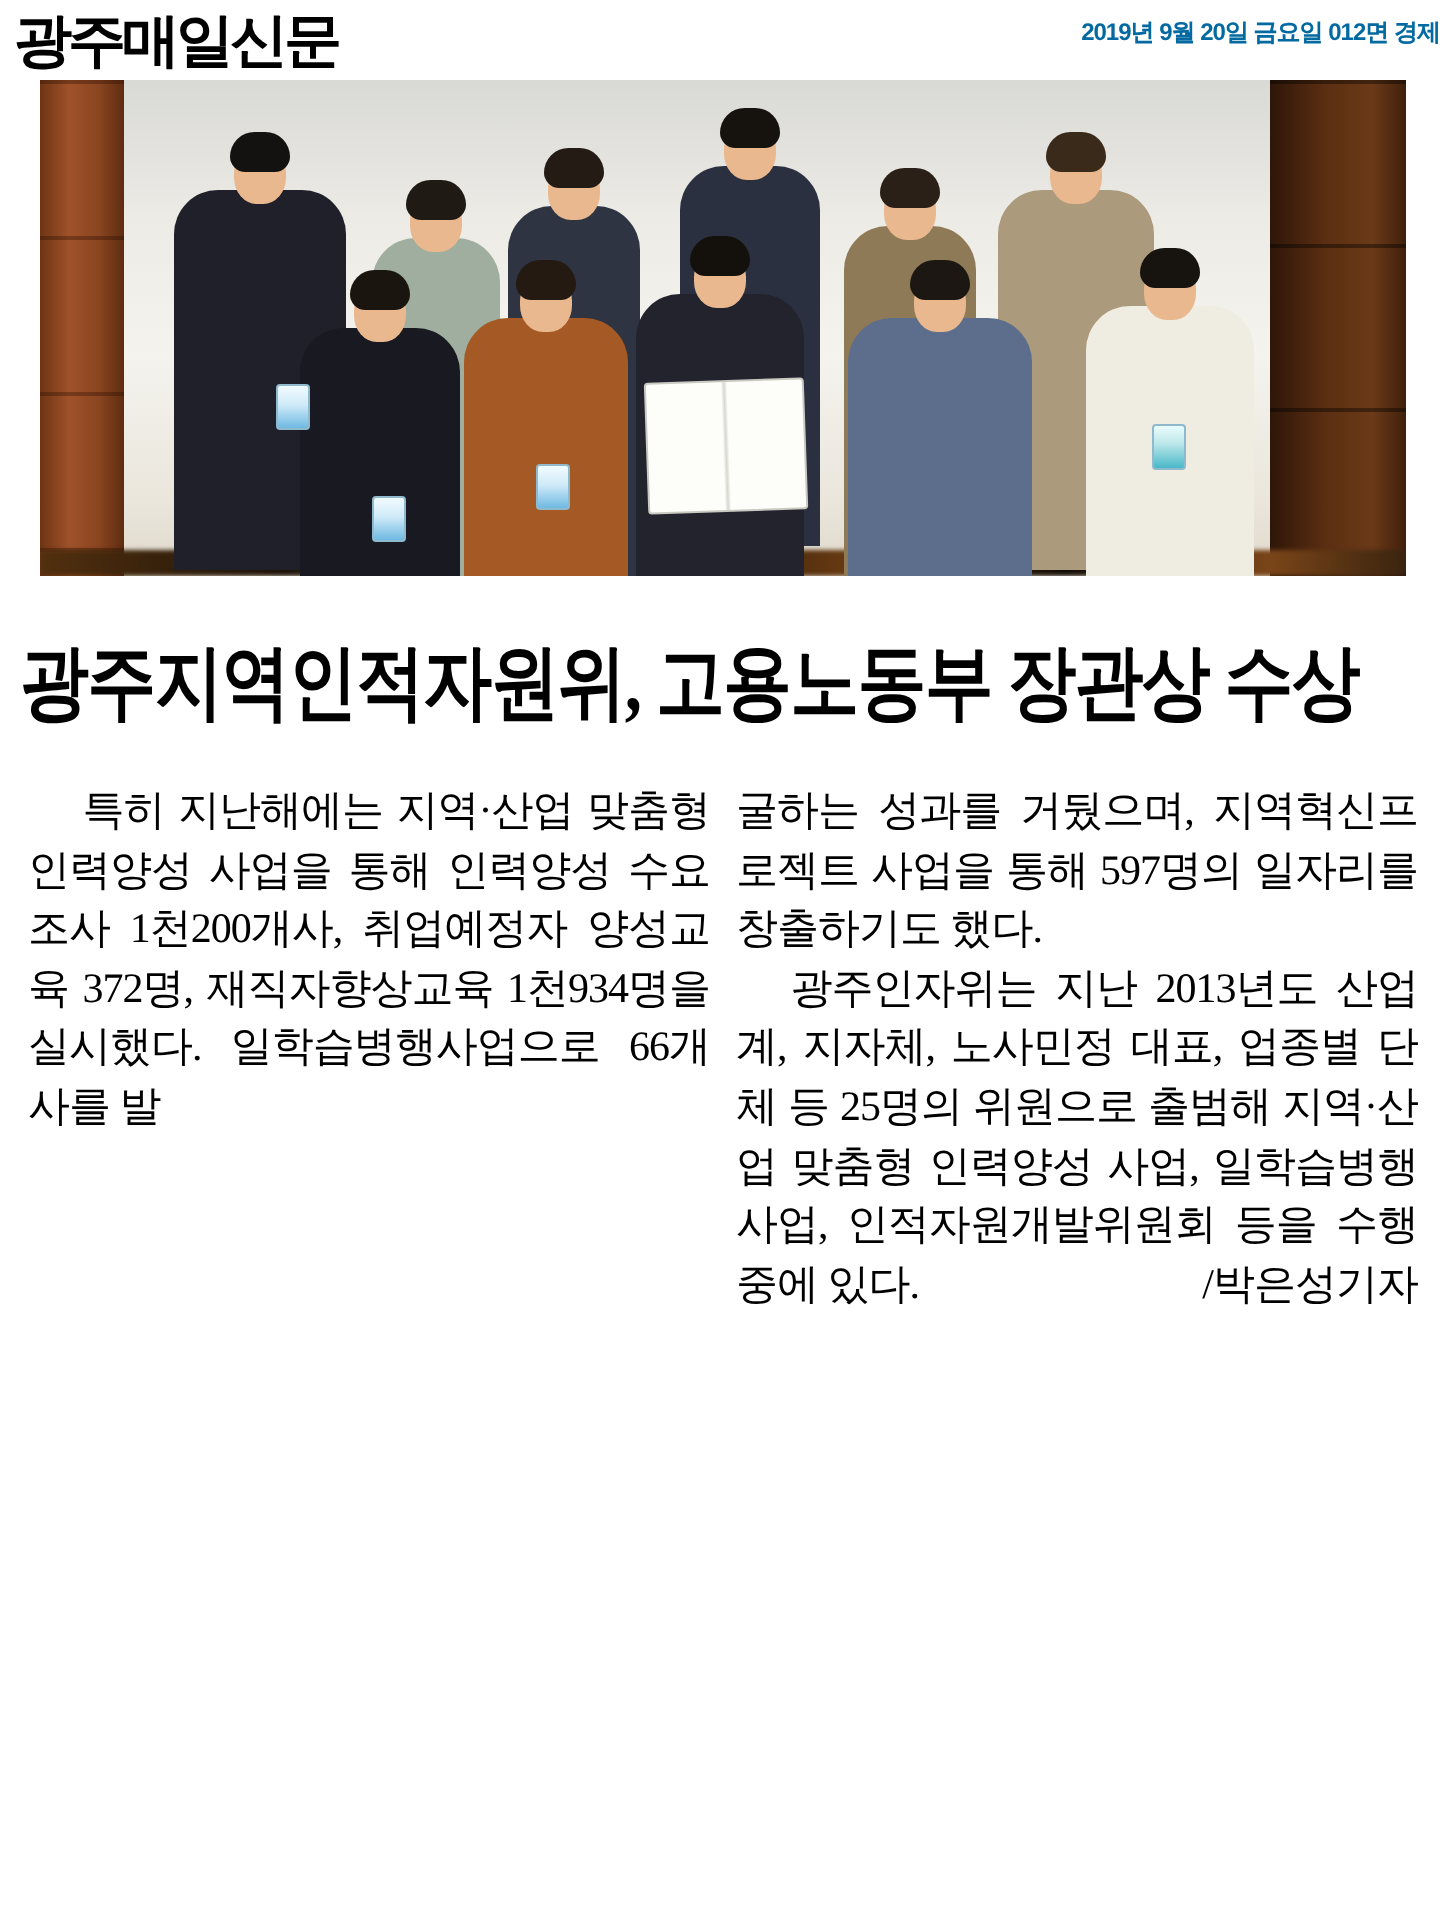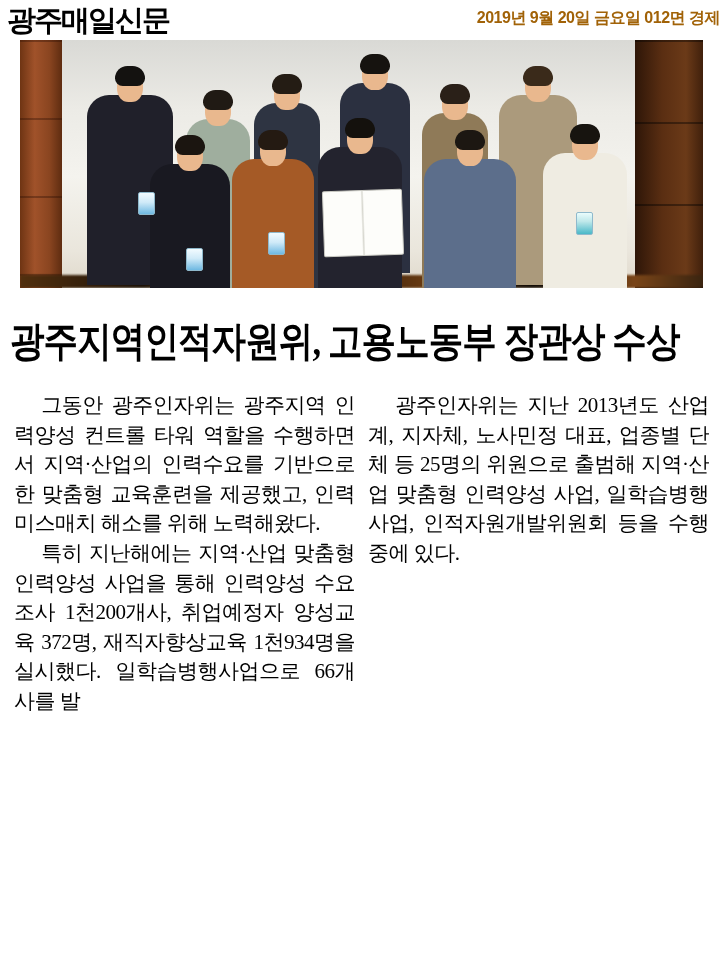--- a/index.html
+++ b/index.html
@@ -12,21 +12,21 @@
   
   .masthead{position:absolute; top:0; left:0; right:0; height:40px;}
   .paper-name{
     position:absolute; left:7px; top:1px;
     font-family:"Liberation Sans","DejaVu Sans",sans-serif;
     font-weight:900; font-size:29px; letter-spacing:-2px; color:#000;
   }
   .date-line{
     position:absolute; right:3px; top:8px;
     font-family:"Liberation Sans","DejaVu Sans",sans-serif;
-    font-weight:700; font-size:16px; letter-spacing:-0.5px; color:#a16207;
+    font-weight:700; font-size:12px; letter-spacing:-0.5px; color:#0369a1;
   }
   
   .photo{
     position:absolute; left:20px; top:40px; width:683px; height:248px;
     margin:0; overflow:hidden; background:#efeee9;
   }
   .screen{
     position:absolute; inset:0;
     background:linear-gradient(180deg,#d9d9d5 0%,#ecebe6 28%,#f4f3ee 55%,#eae6dc 85%,#dfd8ca 100%);
   }
@@ -171,21 +171,21 @@
     <div class="badge" style="left:248px; top:192px;"></div>
     <div class="badge teal" style="left:556px; top:172px;"></div>
 
     <div class="stage-strip"></div>
   </figure>
 
   <h1 class="headline">광주지역인적자원위, 고용노동부 장관상 수상</h1>
 
   <div class="body-text">
     <div class="col">
-      <p class="para"><span>그동안 광주인자위는 광주지역 인력양성 컨트롤 타워 역할을 수행하면서 지역·산업의 인력수요를 기반으로 한 맞춤형 교육훈련을 제공했고, 인력 미스매치 해소를 위해 노력해왔다.</span></p>
       <p class="para"><span>특히 지난해에는 지역·산업 맞춤형 인력양성 사업을 통해 인력양성 수요조사 1천200개사, 취업예정자 양성교육 372명, 재직자향상교육 1천934명을 실시했다. 일학습병행사업으로 66개사를 발</span></p>
     </div>
     <div class="col">
-      <p class="para"><span>광주인자위는 지난 2013년도 산업계, 지자체, 노사민정 대표, 업종별 단체 등 25명의 위원으로 출범해 지역·산업 맞춤형 인력양성 사업, 일학습병행사업, 인적자원개발위원회 등을 수행 중에 있다.</span></p>
+      <p class="para cont"><span>굴하는 성과를 거뒀으며, 지역혁신프로젝트 사업을 통해 597명의 일자리를 창출하기도 했다.</span></p>
+      <p class="para"><span>광주인자위는 지난 2013년도 산업계, 지자체, 노사민정 대표, 업종별 단체 등 25명의 위원으로 출범해 지역·산업 맞춤형 인력양성 사업, 일학습병행사업, 인적자원개발위원회 등을 수행 중에 있다.</span><span class="tail">/박은성기자</span></p>
     </div>
   </div>
 
 </div>
 
 </body></html>

